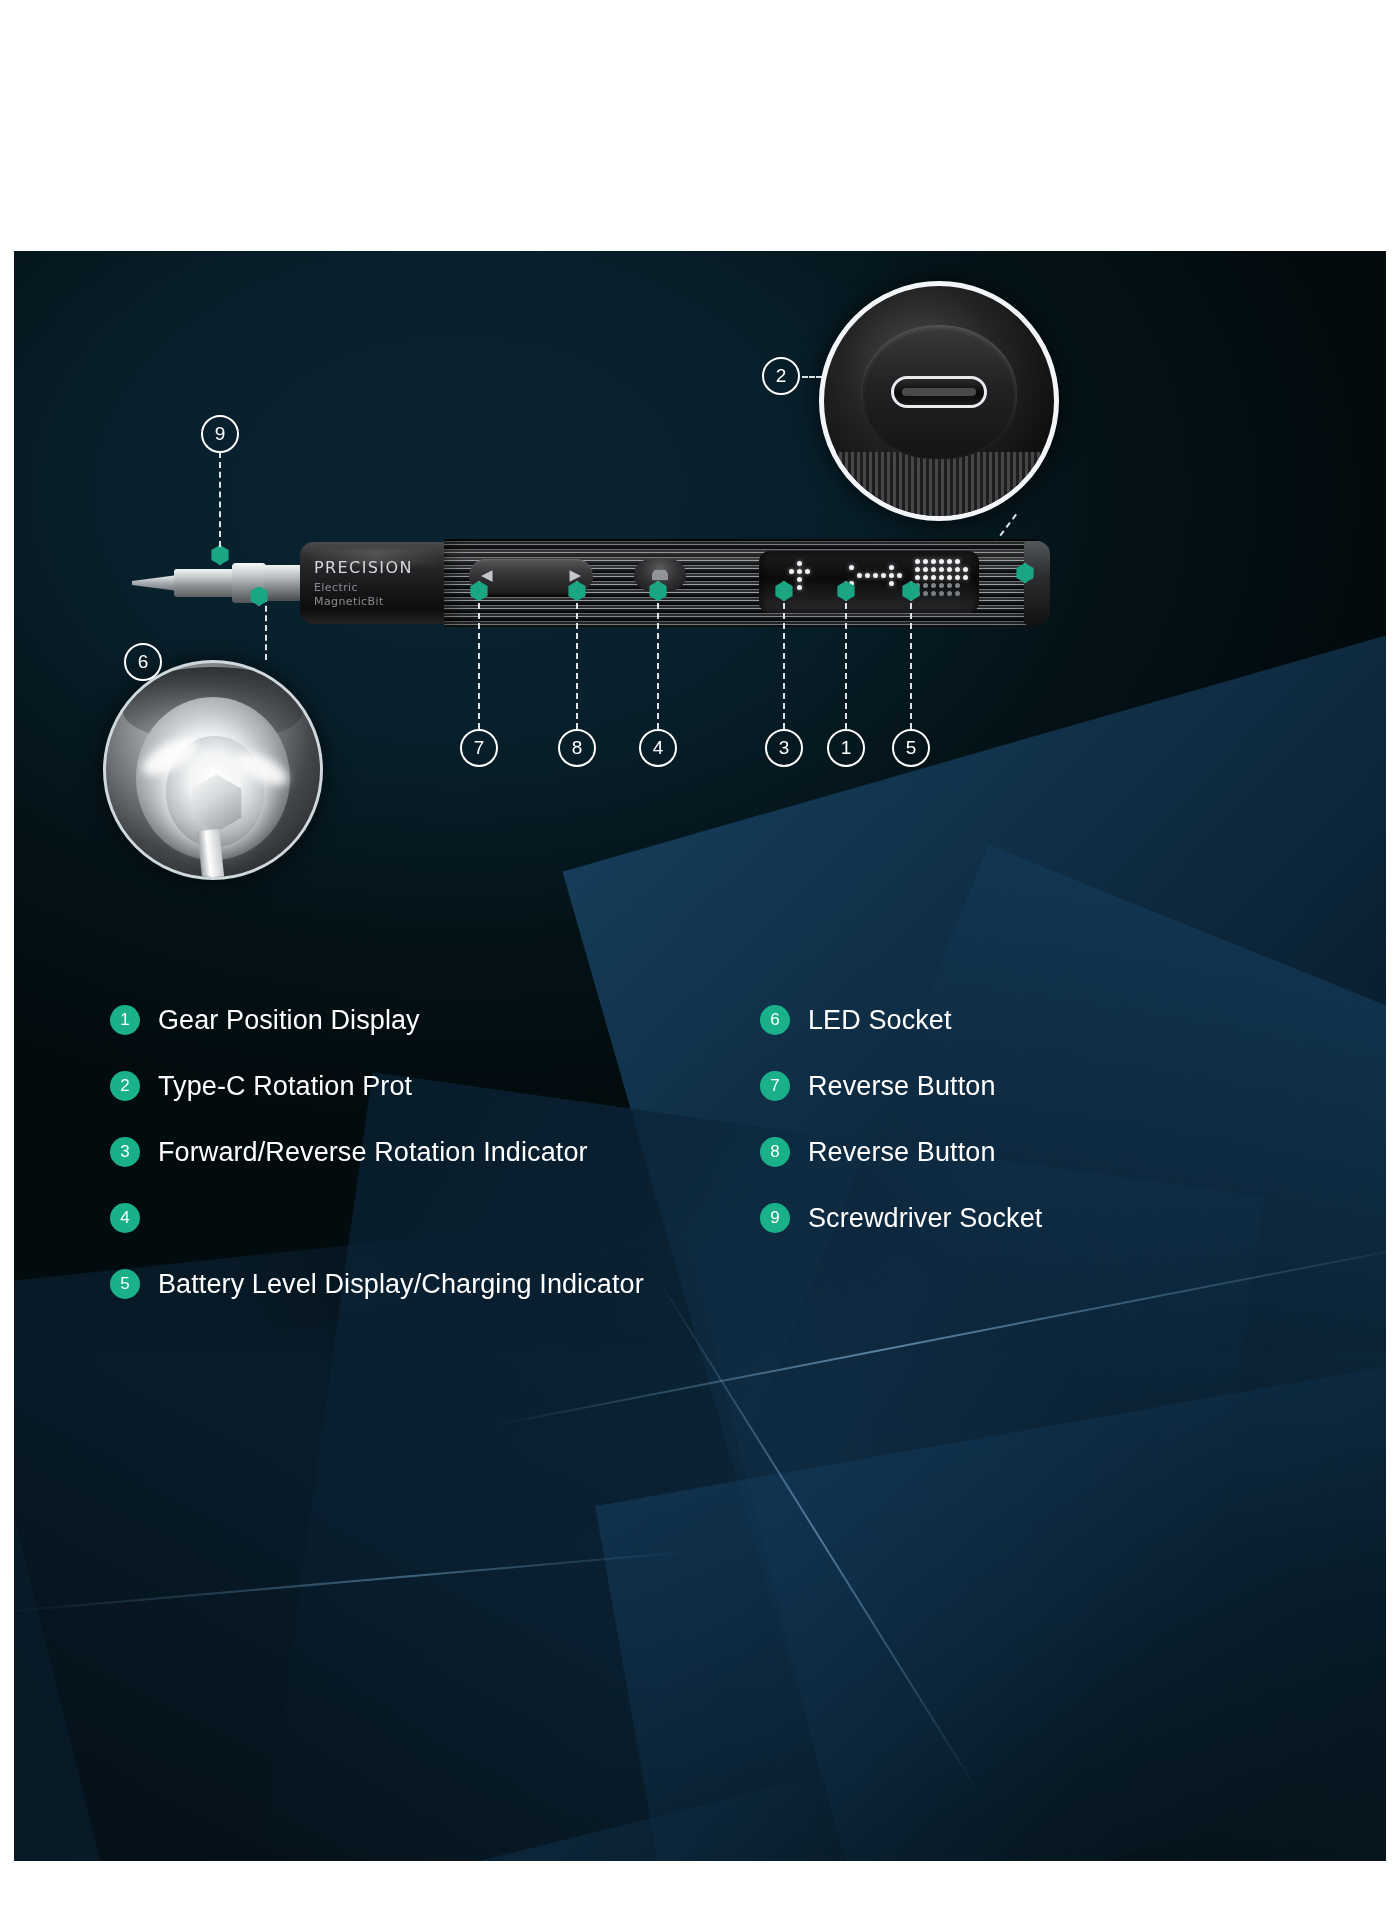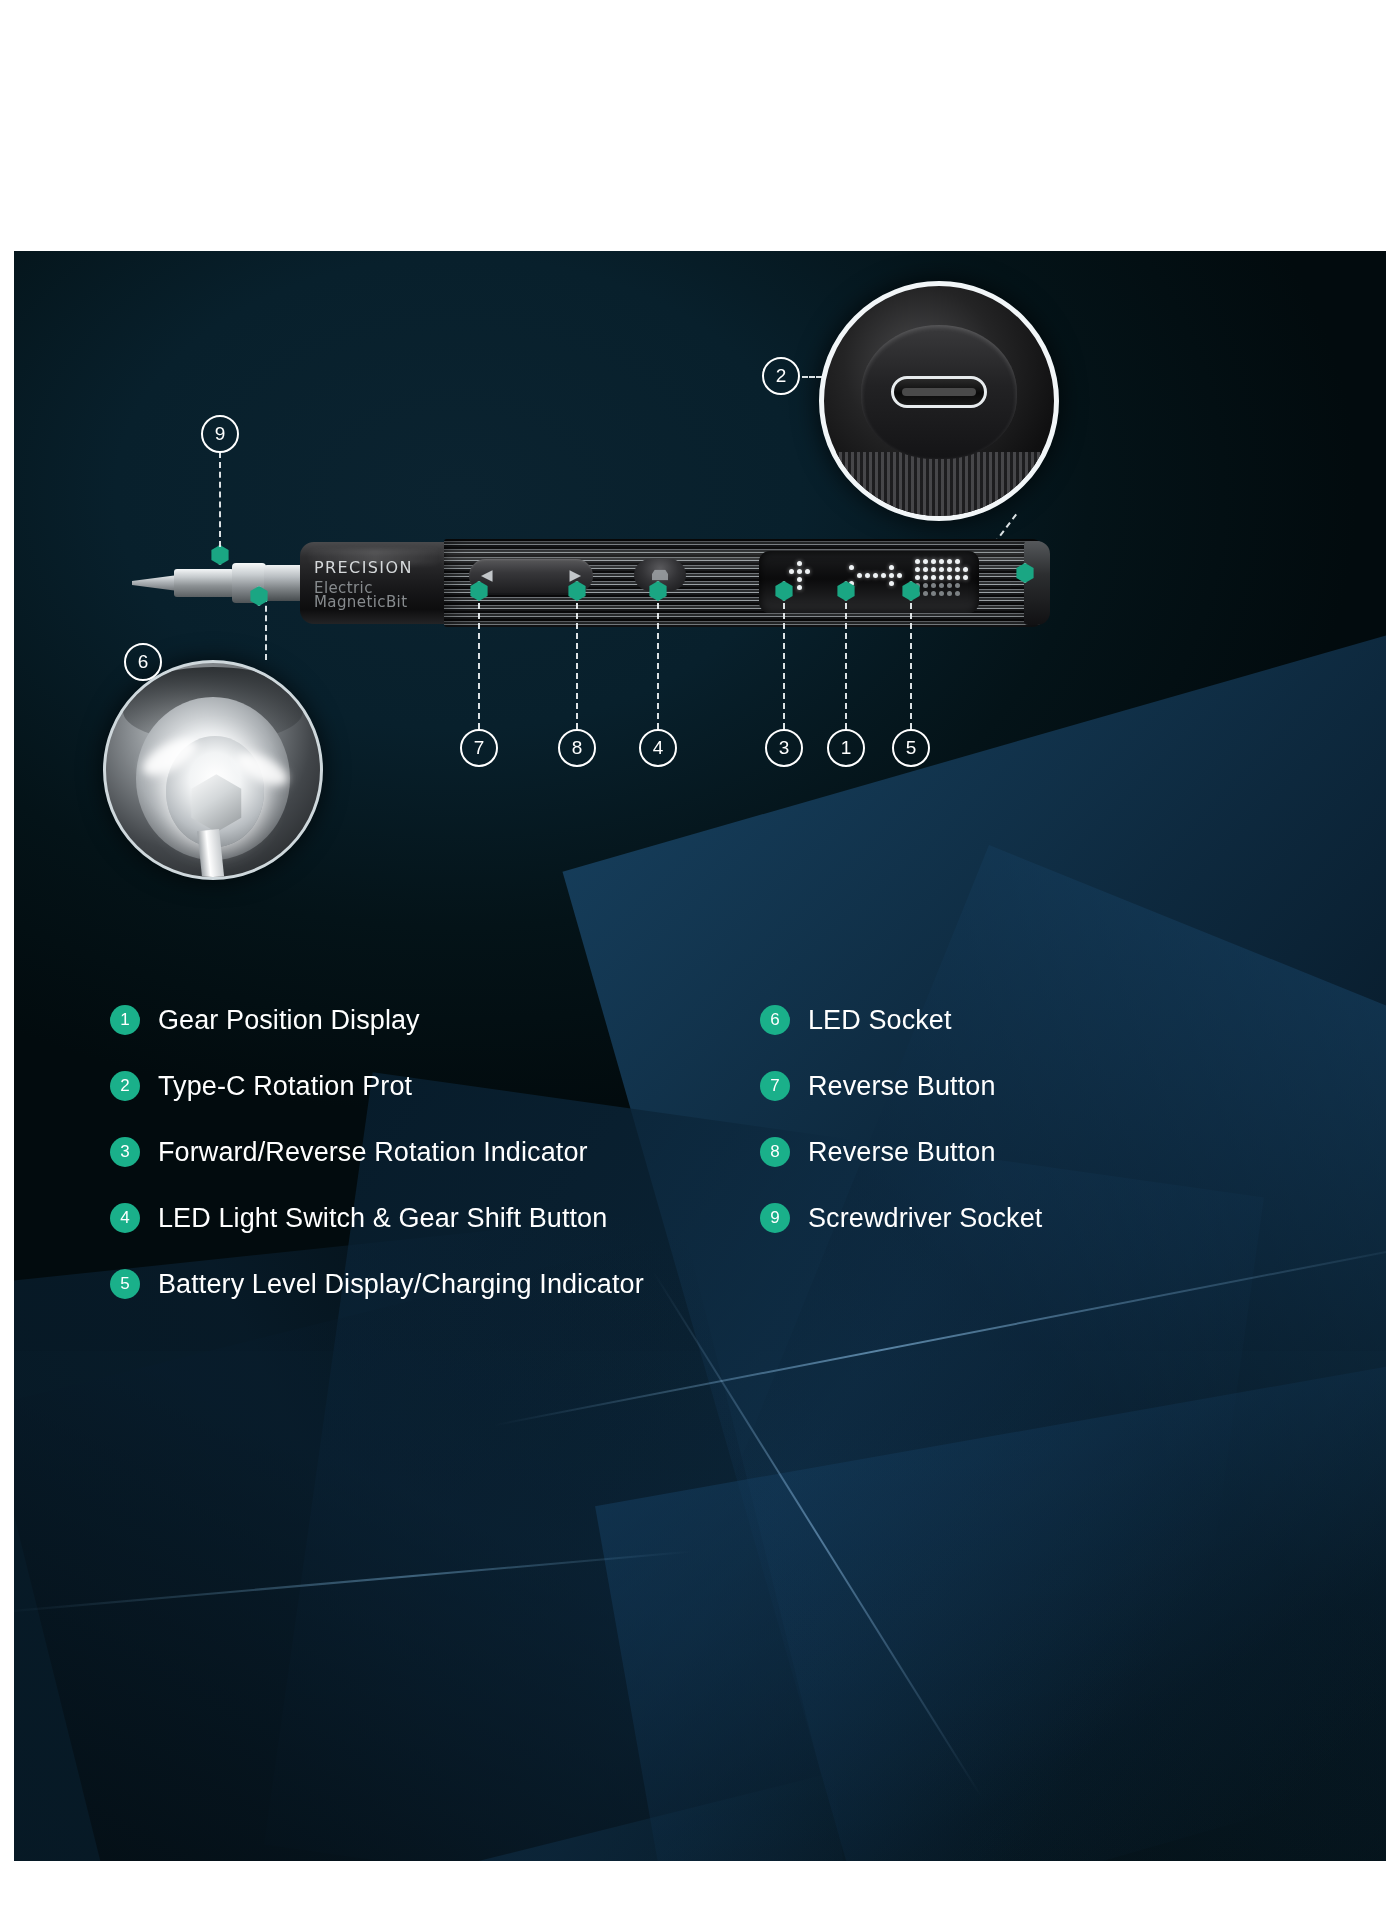--- a/index.html
+++ b/index.html
@@ -230,21 +230,21 @@
     width: 130px;
     color: #d6d9db;
     font-size: 16px;
     letter-spacing: 1.4px;
     font-family: "DejaVu Sans", sans-serif;
   }
   .brand-sub {
     position: absolute; left: 300px; top: 330px;
     width: 130px;
     color: #878b8e;
-    font-size: 15px;
+    font-size: 11px;
     line-height: 14px;
     letter-spacing: .4px;
     font-family: "DejaVu Sans", sans-serif;
   }
 
   .body-barrel {
     position: absolute; left: 430px; top: 288px;
     width: 600px; height: 88px;
     border-radius: 3px 12px 12px 3px;
     background:
@@ -553,21 +553,20 @@
         <div class="legend-row">
           <span class="legend-num">2</span>
           <span class="legend-label">Type-C Rotation Prot</span>
         </div>
         <div class="legend-row">
           <span class="legend-num">3</span>
           <span class="legend-label">Forward/Reverse Rotation Indicator</span>
         </div>
         <div class="legend-row">
           <span class="legend-num">4</span>
-          <span class="legend-label">LED Light Switch &amp; Gear Shift Button</span>
         </div>
         <div class="legend-row">
           <span class="legend-num">5</span>
           <span class="legend-label">Battery Level Display/Charging Indicator</span>
         </div>
       </div>
 
       <div class="legend-col legend-col-right">
         <div class="legend-row">
           <span class="legend-num">6</span>

